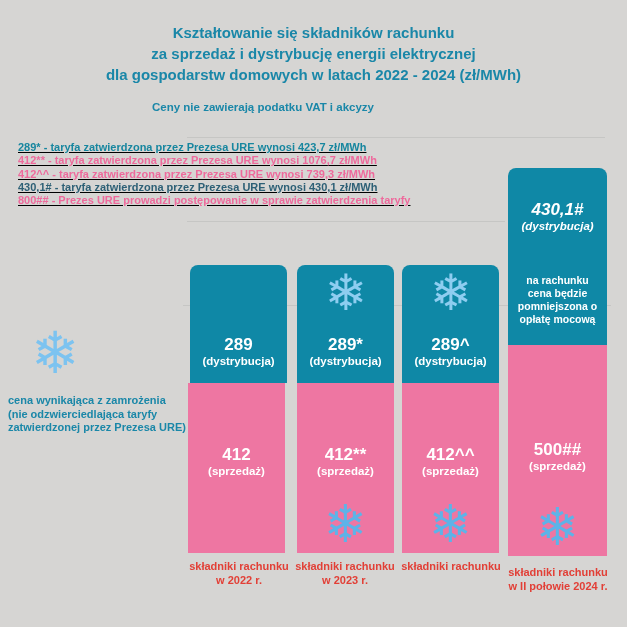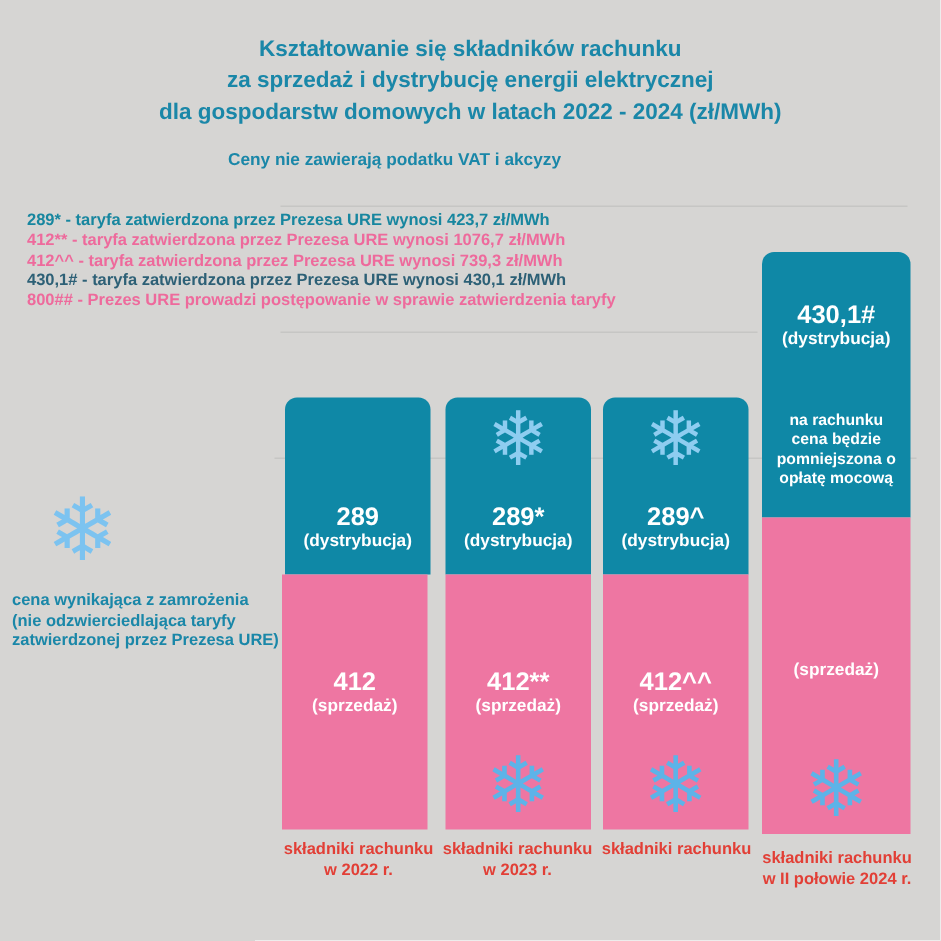--- a/index.html
+++ b/index.html
@@ -16,21 +16,21 @@
   .title{position:absolute;top:22px;left:0;width:627px;text-align:center;
          color:var(--teal-text);font-size:15px;font-weight:700;line-height:21px;}
   .subtitle{position:absolute;top:101px;left:0;width:506px;text-align:center;
          color:var(--teal-text);font-size:11.5px;font-weight:700;padding-left:20px;}
 
   .gridline{position:absolute;height:1px;background:var(--gridline);z-index:0;}
   .g1{top:137px;left:187px;width:418px;}
   .g2{top:221px;left:187px;width:318px;}
   .g3{top:305px;left:183px;width:428px;}
 
-  .legend{position:absolute;left:18px;top:141px;z-index:1;}
+  .legend{position:absolute;left:18px;top:141px;z-index:1;text-decoration:underline;}
   .legend-item{font-size:11px;font-weight:700;line-height:13.3px;white-space:nowrap;}
   .c-teal{color:var(--legend-teal);} .c-pink{color:var(--legend-pink);} .c-navy{color:var(--legend-navy);}
 
   .snow{font-family:"DejaVu Sans",sans-serif;line-height:1;display:block;text-align:center;}
   .big-snowflake{position:absolute;left:20px;top:324px;width:70px;font-size:58px;color:var(--snowflake);z-index:1;}
   .frozen-caption{position:absolute;left:8px;top:394px;width:195px;color:var(--teal-text);
          font-size:11px;font-weight:700;line-height:13.5px;z-index:1;}
 
   .seg{position:absolute;z-index:2;color:var(--white);text-align:center;}
   .seg.teal{background:var(--teal);border-radius:8px 8px 0 0;}
@@ -44,21 +44,21 @@
   .t4{left:508px;top:168px;width:99px;height:177px;}
   .p1{left:188px;top:383px;width:97px;height:170px;}
   .p2{left:297px;top:383px;width:97px;height:170px;padding-left:23px;}
   .p3{left:402px;top:383px;width:97px;height:170px;}
   .p4{left:508px;top:345px;width:99px;height:211px;}
 
   .teal .seg-text{position:absolute;left:0;right:0;bottom:14px;}
   .pink .seg-text{position:absolute;left:0;right:0;top:62px;}
   .snow-top{position:absolute;left:0;right:0;top:3px;font-size:50px;color:var(--snowflake-top);}
   .snow-bottom{position:absolute;left:0;right:0;bottom:3px;font-size:52px;color:var(--snowflake-bottom);}
-  .t4 .seg-text{position:absolute;left:0;right:0;top:32px;bottom:auto;}
+  .t4 .seg-text{position:absolute;left:0;right:0;top:32px;bottom:auto;font-style:italic;}
   .t4 .bar-note{position:absolute;left:5px;right:5px;top:106px;font-size:10.5px;font-weight:700;line-height:13px;}
   .p4 .seg-text{top:95px;}
 
   .axis-label{position:absolute;z-index:1;color:var(--red-label);text-align:center;
          font-size:11px;font-weight:700;line-height:13.5px;}
   .al1{left:174px;top:560px;width:130px;}
   .al2{left:280px;top:560px;width:130px;}
   .al3{left:383px;top:560px;width:136px;}
   .al4{left:490px;top:566px;width:136px;}
 </style>
@@ -139,20 +139,21 @@
 
   <div class="seg teal t4">
     <div class="seg-text">
       <div class="val">430,1#</div>
       <div class="sub">(dystrybucja)</div>
     </div>
     <div class="bar-note">na rachunku cena będzie pomniejszona o opłatę mocową</div>
   </div>
   <div class="seg pink p4">
     <div class="seg-text">
+      <div class="val">500##</div>
       <div class="sub">(sprzedaż)</div>
     </div>
     <div class="snow snow-bottom">❄</div>
   </div>
 
   <div class="axis-label al1">
     <div>składniki rachunku</div>
     <div>w 2022 r.</div>
   </div>
   <div class="axis-label al2">

